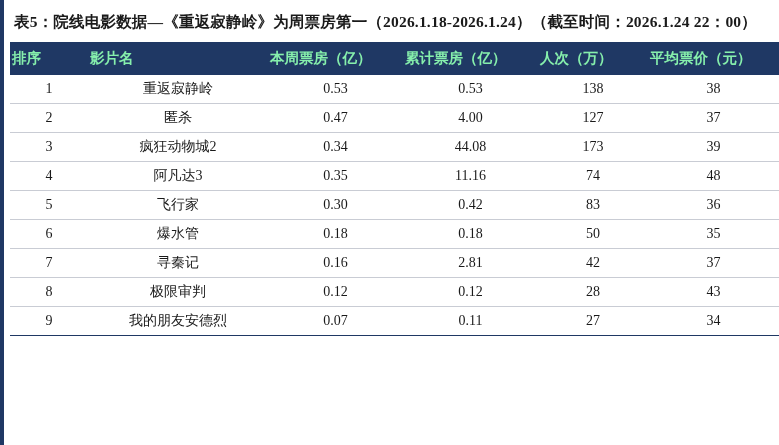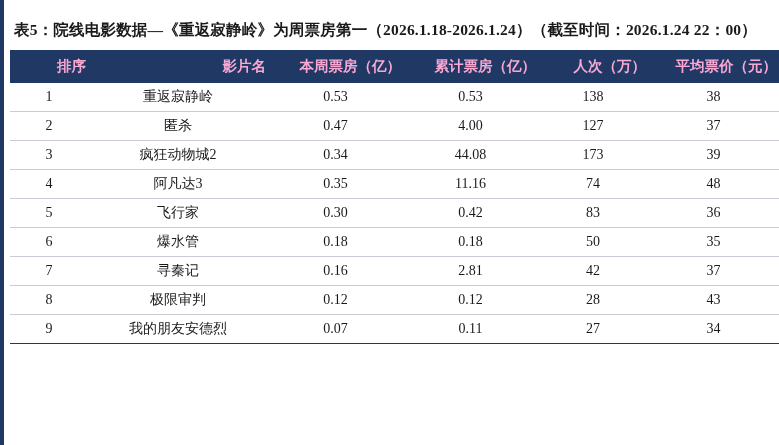--- a/index.html
+++ b/index.html
@@ -12,21 +12,21 @@
     background: #ffffff;
     font-family: "Liberation Serif", "DejaVu Serif", serif;
     color: #1a1a1a;
     overflow: hidden;
   }
   .page {
     position: relative;
     width: 779px;
     height: 445px;
     box-sizing: border-box;
-    padding: 16px 6px 0 6px;
+    padding: 8px 6px 0 6px;
   }
   .left-rule {
     position: absolute;
     left: 0;
     top: 0;
     width: 4px;
     height: 445px;
     background: #1f3864;
   }
   .caption {
@@ -39,25 +39,25 @@
     letter-spacing: 0.2px;
   }
   table.data {
     border-collapse: collapse;
     width: 769px;
     margin-left: 4px;
     table-layout: fixed;
   }
   table.data thead th {
     background: #1f3864;
-    color: #f9a8d4;
+    color: #86efac;
     font-weight: bold;
     font-size: 14.5px;
     padding: 7px 2px 7px 2px;
-    text-align: right;
+    text-align: left;
     border: none;
     white-space: nowrap;
   }
   table.data tbody td {
     font-size: 14px;
     text-align: center;
     padding: 5px 2px 5px 2px;
     border-bottom: 1px solid #c9ccd4;
     color: #1a1a1a;
     white-space: nowrap;

